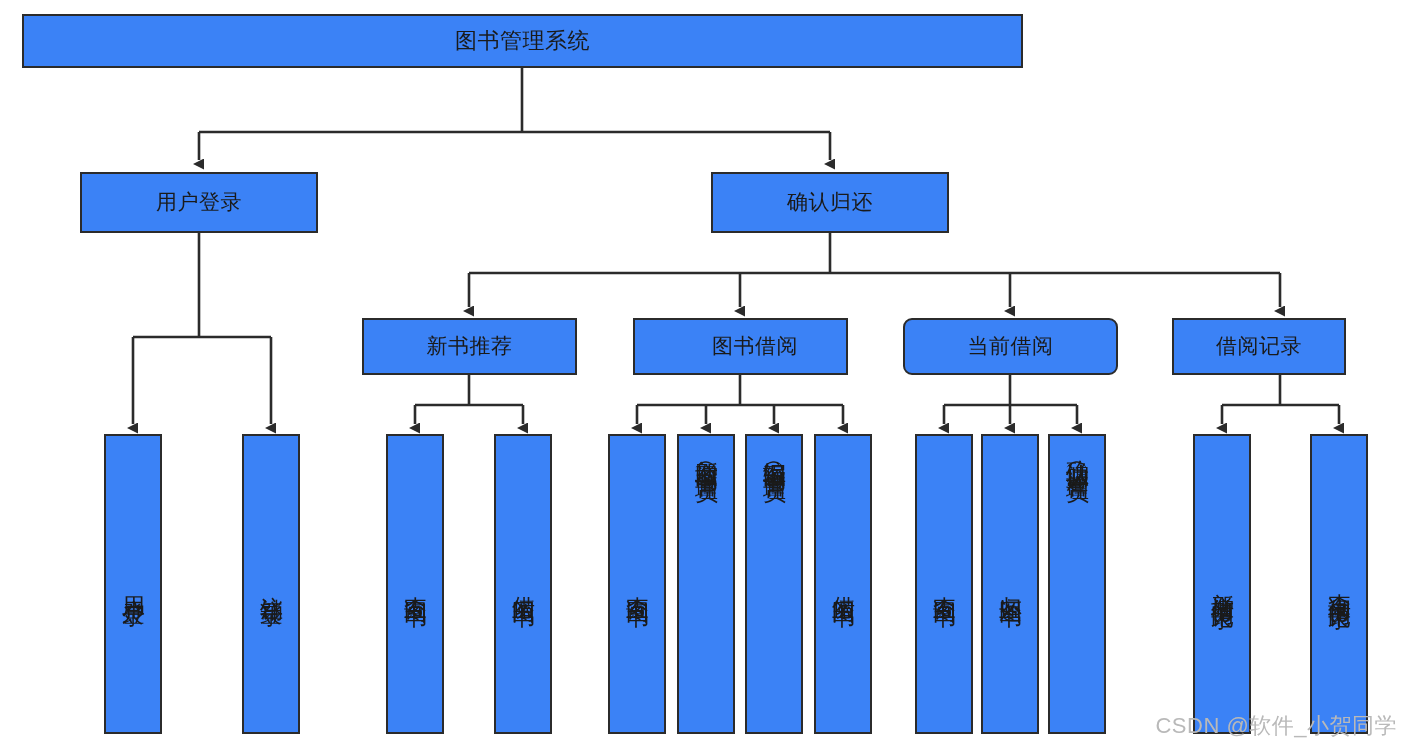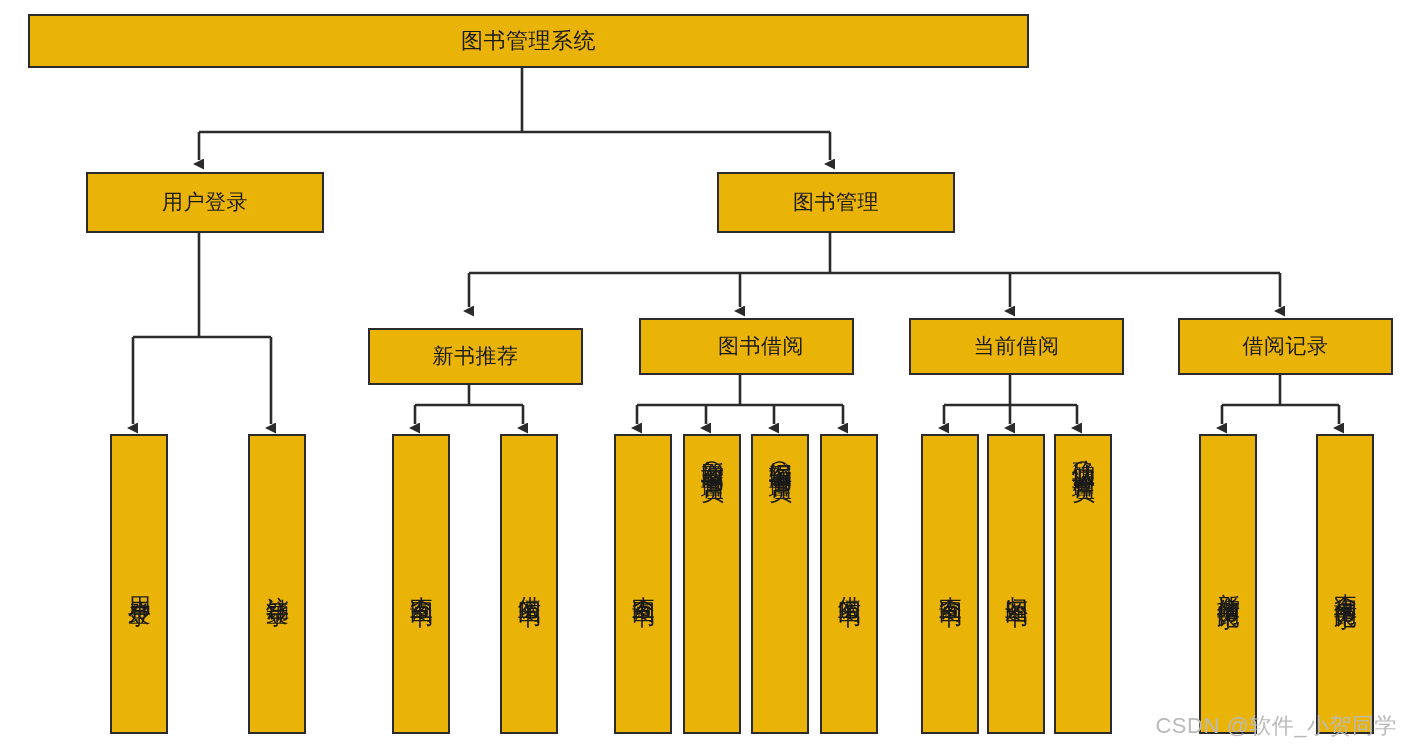--- a/index.html
+++ b/index.html
@@ -22,28 +22,27 @@
     position: absolute;
     left: 0;
     top: 0;
     width: 1405px;
     height: 747px;
     pointer-events: none;
   }
   .node {
     position: absolute;
     box-sizing: border-box;
-    background: #eab308;
+    background: #3b82f6;
     border: 2px solid #2b2b2b;
     display: flex;
     align-items: center;
     justify-content: center;
     color: #1a1a1a;
     z-index: 2;
-    margin-left: 6px;
   }
   .node .label {
     display: block;
     line-height: 1.18;
     text-align: center;
     white-space: nowrap;
   }
   
   .node.horiz .label {
     font-size: 21px;
@@ -137,33 +136,33 @@
   </svg>
 
   <div class="node horiz root" style="left:22px; top:14px; width:1001px; height:54px;">
     <span class="label">图书管理系统</span>
   </div>
 
   <div class="node horiz" style="left:80px; top:172px; width:238px; height:61px;">
     <span class="label">用户登录</span>
   </div>
   <div class="node horiz" style="left:711px; top:172px; width:238px; height:61px;">
-    <span class="label">图书管理</span>
-  </div>
-
-  <div class="node horiz" style="left:362px; top:328px; width:215px; height:57px;">
+    <span class="label">确认归还</span>
+  </div>
+
+  <div class="node horiz" style="left:362px; top:318px; width:215px; height:57px;">
     <span class="label">新书推荐</span>
   </div>
   <div class="node horiz" style="left:633px; top:318px; width:215px; height:57px;padding-left:29px;">
     <span class="label">图书借阅</span>
   </div>
-  <div class="node horiz" style="left:903px; top:318px; width:215px; height:57px;">
+  <div class="node horiz" style="left:903px; top:318px; width:215px; height:57px;border-radius:9px;">
     <span class="label">当前借阅</span>
   </div>
-  <div class="node horiz" style="left:1172px; top:318px; width:215px; height:57px;">
+  <div class="node horiz" style="left:1172px; top:318px; width:174px; height:57px;">
     <span class="label">借阅记录</span>
   </div>
 
   <div class="node vert mid" style="left:104px; top:434px; width:58px; height:300px;">
     <span class="label">用户登录</span>
   </div>
   <div class="node vert mid" style="left:242px; top:434px; width:58px; height:300px;">
     <span class="label">注销登录</span>
   </div>
 

